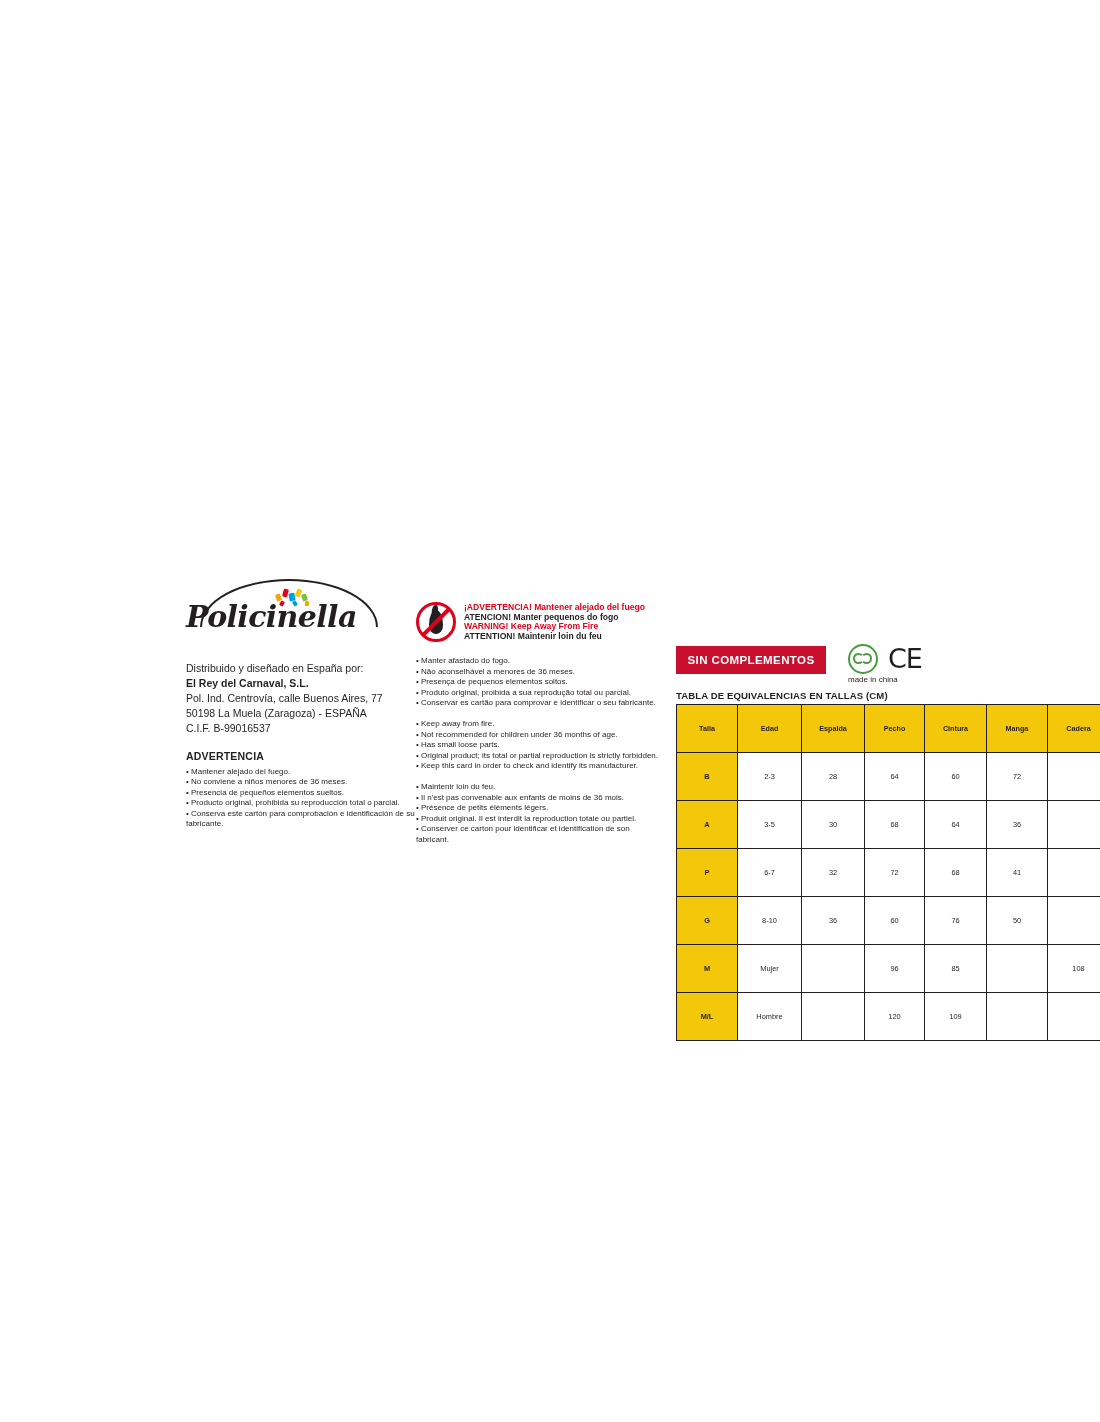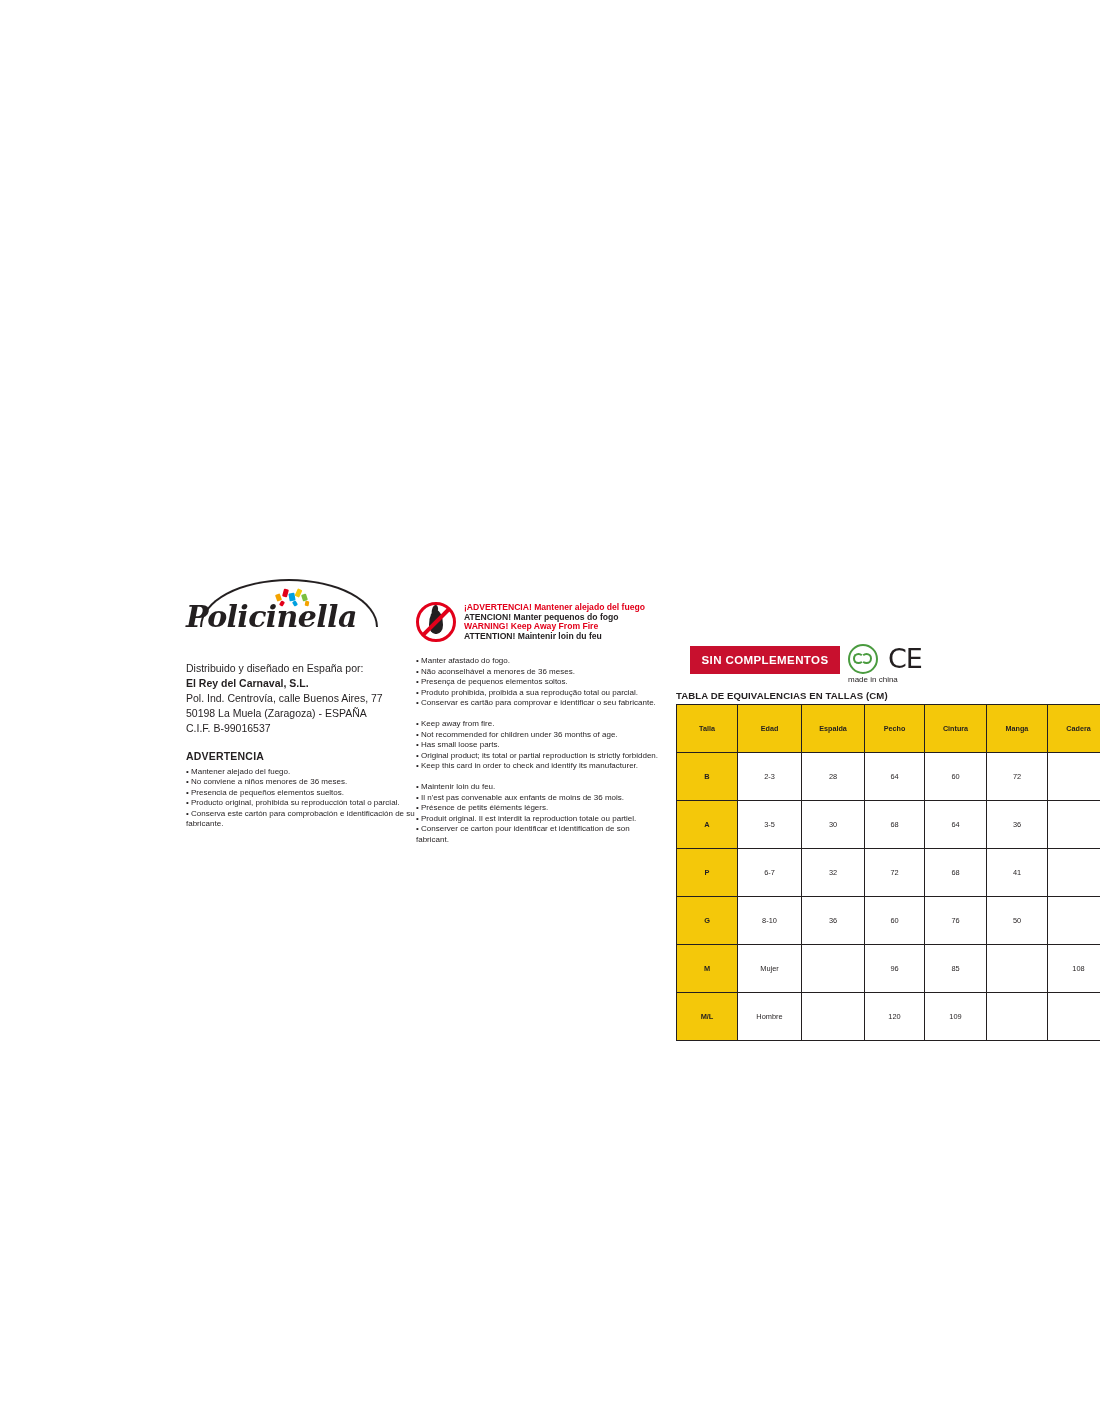--- a/index.html
+++ b/index.html
@@ -188,21 +188,21 @@
     left: 676px;
     top: 644px;
     width: 260px;
   }
   .badge-row {
     position: relative;
     height: 46px;
   }
   .sin-comp {
     position: absolute;
-    left: 14px;
+    left: 0;
     top: 2px;
     width: 150px;
     height: 28px;
     background: #c8102e;
     color: #ffffff;
     font-size: 11.5px;
     font-weight: 700;
     letter-spacing: 0.4px;
     display: flex;
     align-items: center;
@@ -343,21 +343,21 @@
         <div class="l3">WARNING! Keep Away From Fire</div>
         <div class="l4">ATTENTION! Maintenir loin du feu</div>
       </div>
     </div>
 
     <div class="mid-bullets">
       <div class="grp">
         <div>• Manter afastado do fogo.</div>
         <div>• Não aconselhável a menores de 36 meses.</div>
         <div>• Presença de pequenos elementos soltos.</div>
-        <div>• Produto prohibida, proibida a sua reprodução total ou parcial.</div>
+        <div>• Produto original, proibida a sua reprodução total ou parcial.</div>
         <div>• Conservar es cartão para comprovar e identificar o seu fabricante.</div>
       </div>
       <div class="grp">
         <div>• Keep away from fire.</div>
         <div>• Not recommended for children under 36 months of age.</div>
         <div>• Has small loose parts.</div>
         <div>• Original product; its total or partial reproduction is strictly forbidden.</div>
         <div>• Keep this card in order to check and identify its manufacturer.</div>
       </div>
       <div class="grp">

